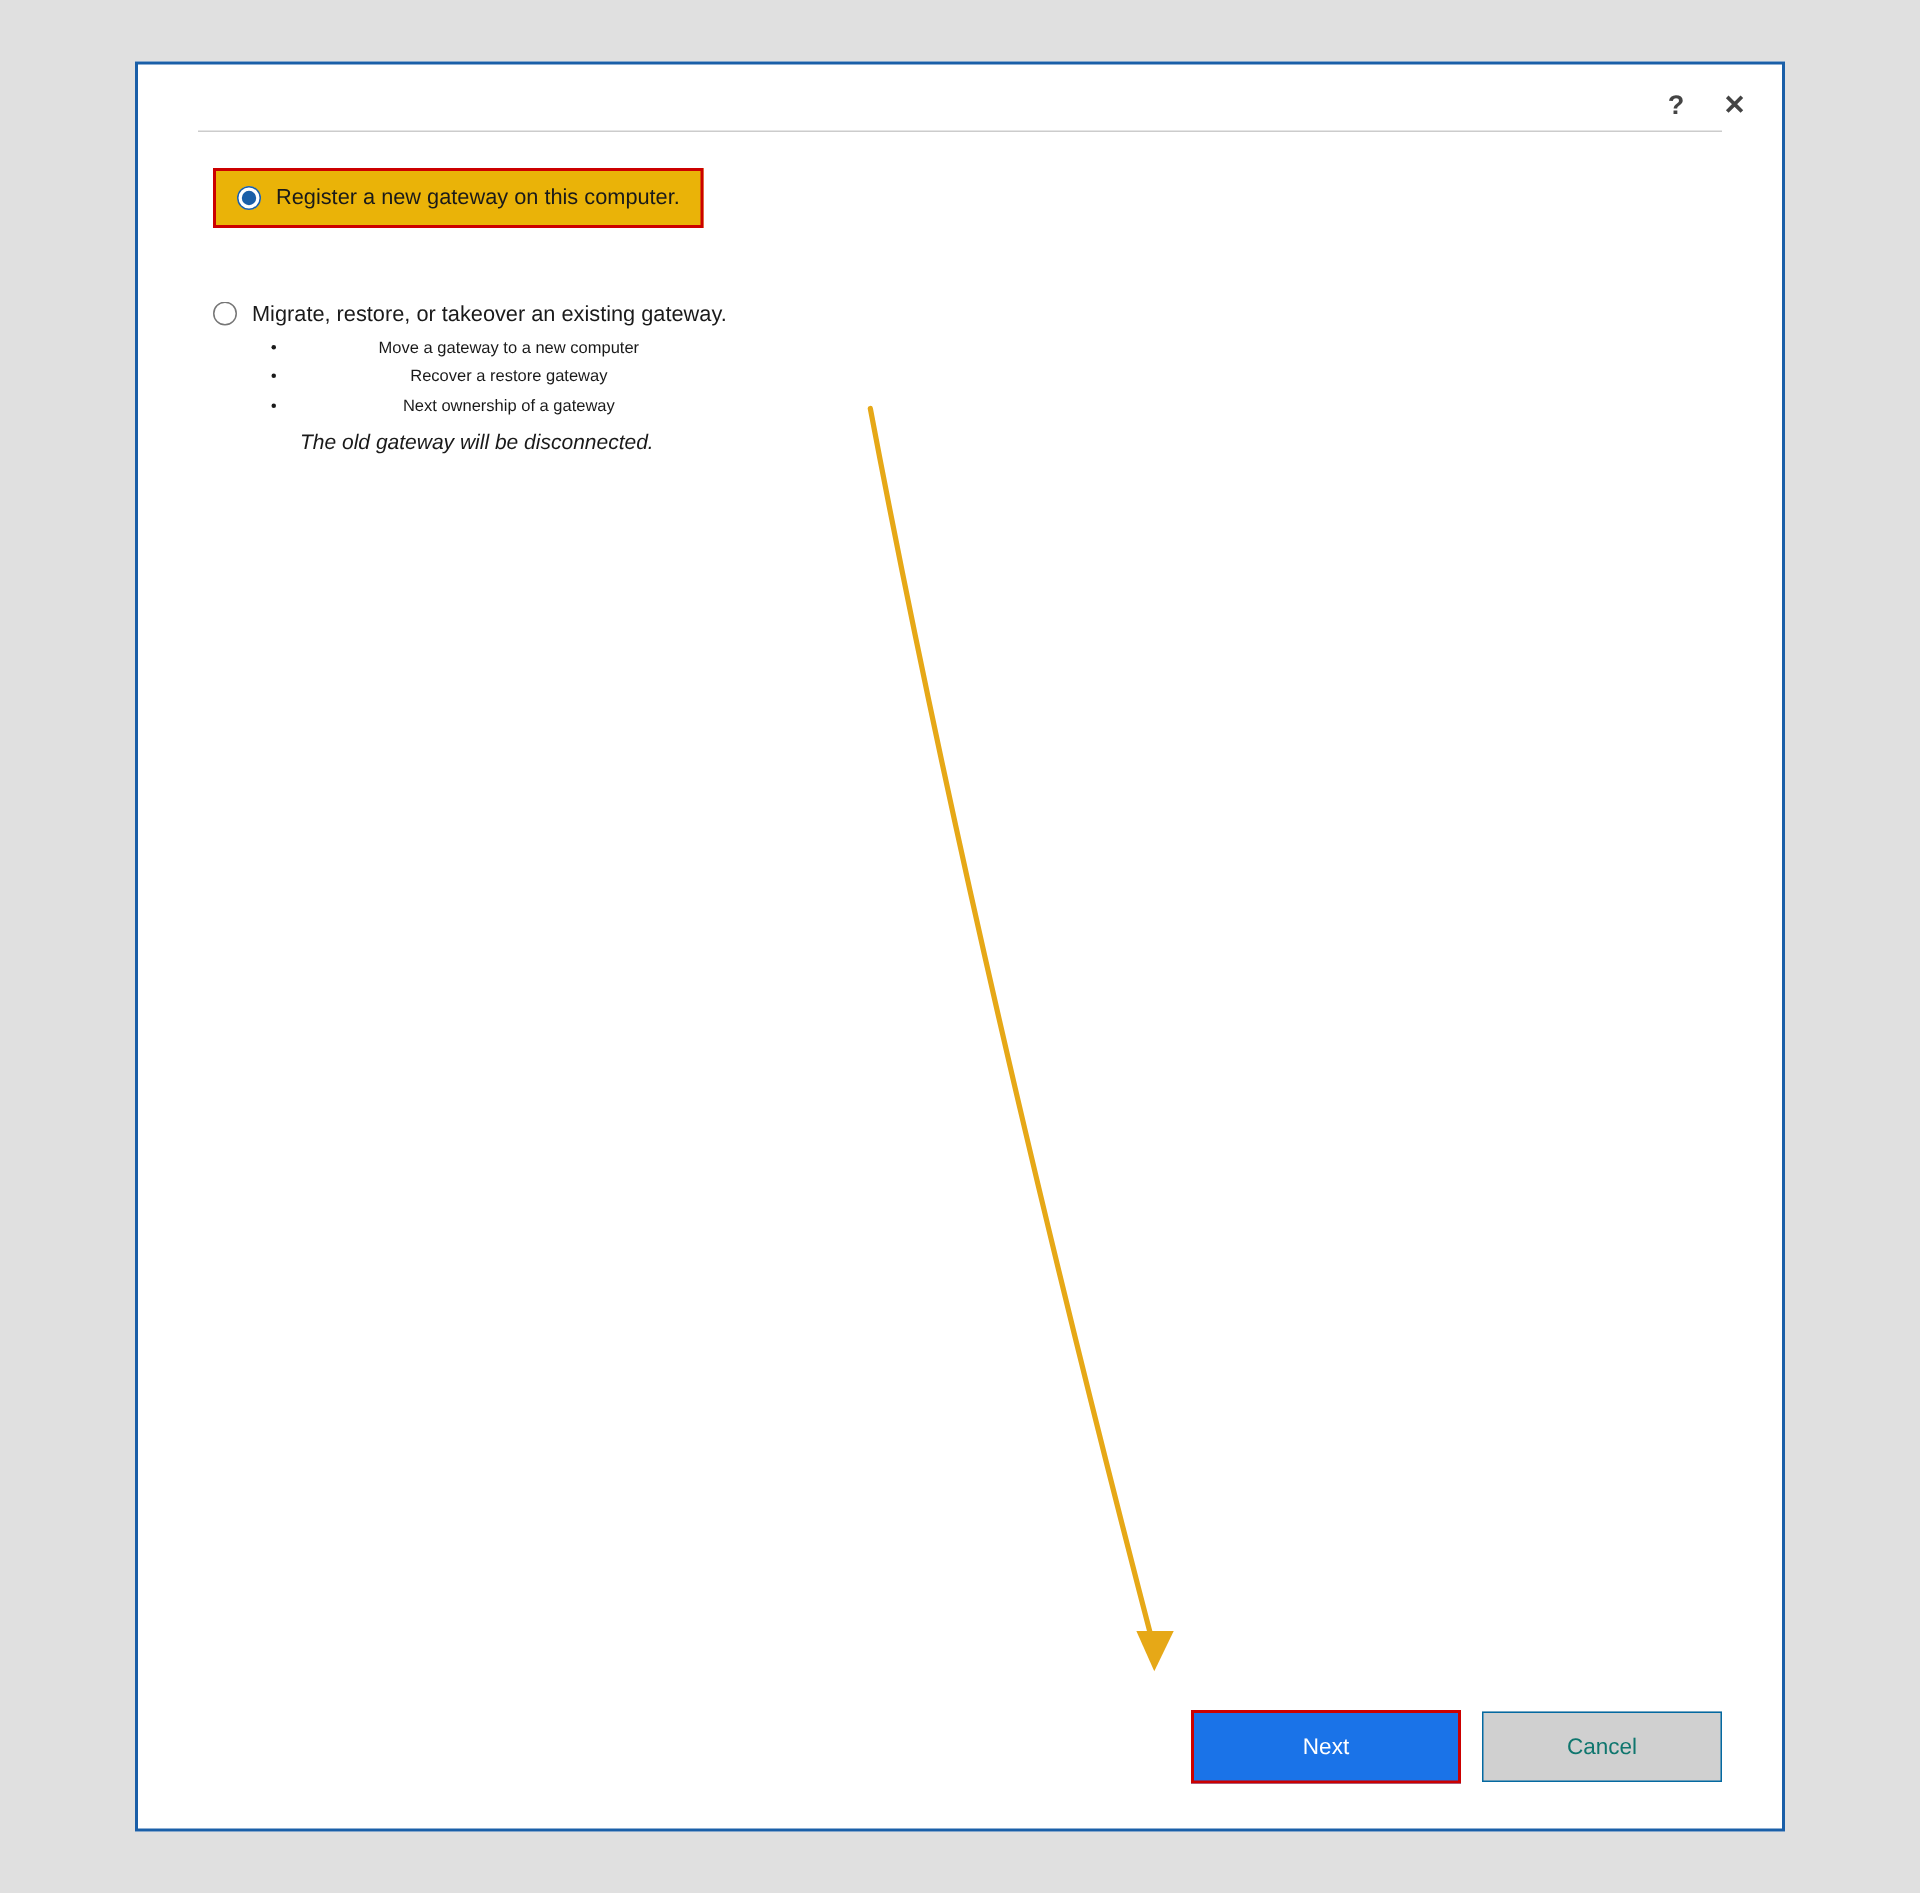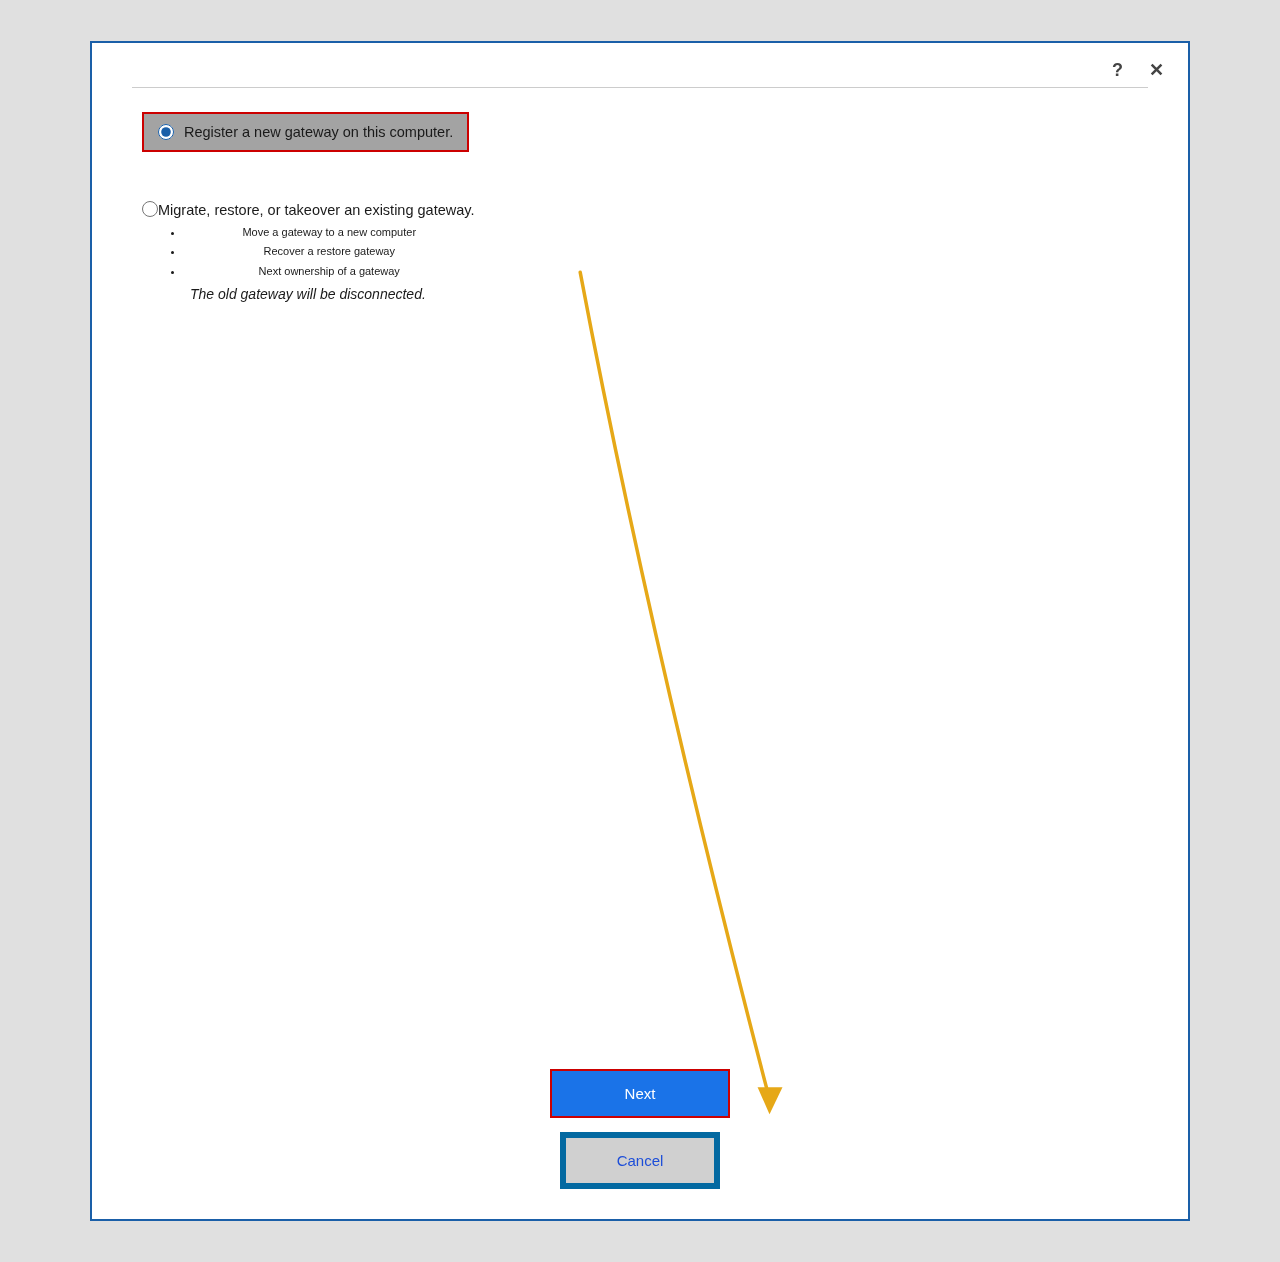--- a/index.html
+++ b/index.html
@@ -82,35 +82,35 @@
       flex: 1;
       padding: 0 10px;
     }
     .option-box {
       border: 2px solid #cc0000;
       padding: 10px 14px;
       display: inline-flex;
       align-items: center;
       gap: 10px;
       margin-bottom: 22px;
-      background: #a3a3a3;
+      background: #eab308;
     }
     .radio-label {
       font-size: 14.5px;
       color: #1a1a1a;
     }
     .radio-input {
       width: 16px;
       height: 16px;
       accent-color: #1a5fa8;
     }
     .option-row {
       display: flex;
       align-items: flex-start;
-      gap: 0;
+      gap: 10px;
       margin-bottom: 6px;
     }
     .option-text-block {
       font-size: 14.5px;
       color: #1a1a1a;
       line-height: 1.7;
     }
     .bullet-list {
       list-style: disc;
       padding-left: 26px;
@@ -135,36 +135,35 @@
       height: 100%;
       pointer-events: none;
     }
     .footer {
       display: flex;
       justify-content: flex-end;
       align-items: center;
       gap: 14px;
       margin-top: 40px;
       padding-top: 10px;
-      flex-direction: column;
     }
     .btn-next {
       background-color: #1a73e8;
       color: #fff;
       border: 2px solid #cc0000;
       padding: 14px 60px;
       font-size: 15px;
       font-weight: 500;
       cursor: pointer;
       min-width: 180px;
     }
     .btn-cancel {
       background-color: #d0d0d0;
-      color: #1d4ed8;
-      border: 6px solid #0369a1;
+      color: #0f766e;
+      border: 1px solid #0369a1;
       padding: 14px 50px;
       font-size: 15px;
       font-weight: 400;
       cursor: pointer;
       min-width: 160px;
     }
   </style>
 </head>
 <body>
 

